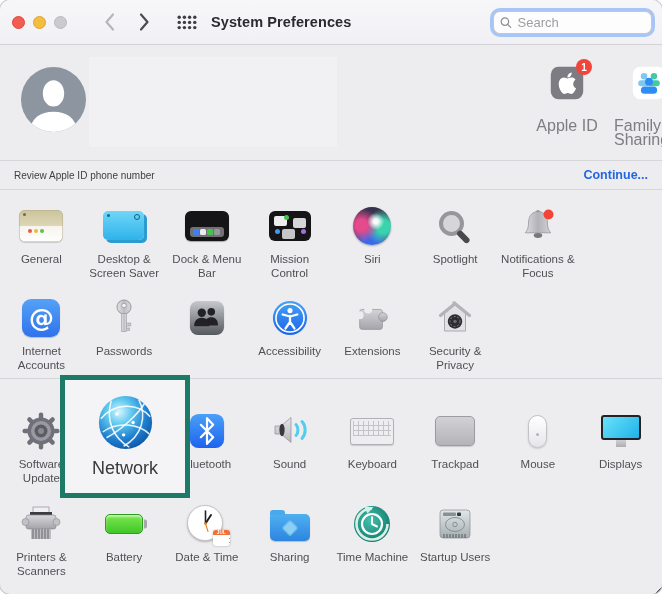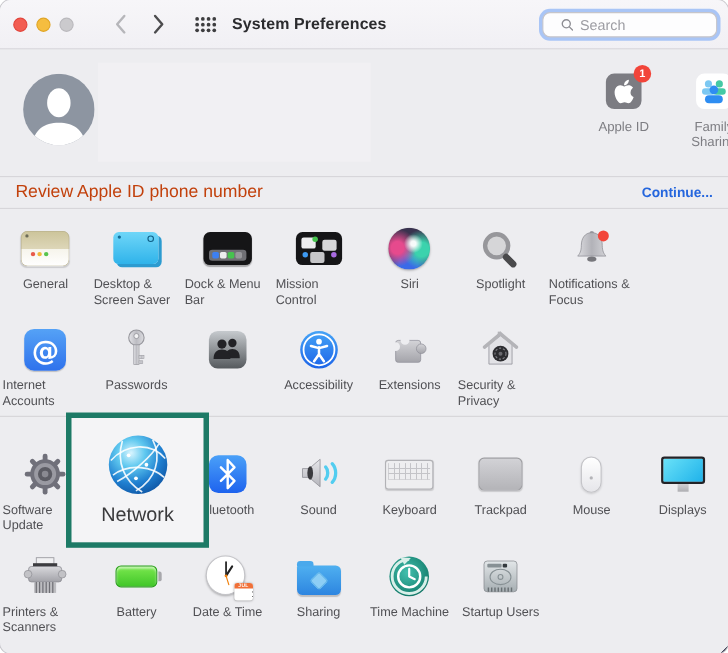--- a/index.html
+++ b/index.html
@@ -12,51 +12,51 @@
   .traffic{display:flex;gap:8px;margin-left:12px;}
   .tl{width:13px;height:13px;border-radius:50%;display:inline-block;}
   .tl.red{background:#f25d52;border:1px solid #e2453c;}
   .tl.yellow{background:#f5bd3f;border:1px solid #e0a526;}
   .tl.gray{background:#cbcacd;border:1px solid #bab9bd;}
   .navbtn{background:none;border:none;padding:0;margin:0;cursor:pointer;display:flex;align-items:center;}
   .navbtn.back{margin-left:36px;}
   .navbtn.fwd{margin-left:22px;}
   .gridbtn{background:none;border:none;padding:0;margin-left:26px;cursor:pointer;display:flex;align-items:center;}
   .wintitle{font-size:14.5px;font-weight:bold;color:#2b2b2e;margin:0 0 0 14px;letter-spacing:.1px;}
-  .search{position:absolute;right:10px;top:11px;width:159px;height:23px;background:#fdfdfe;border:1px solid #c6c5ca;border-radius:7px;box-shadow:0 0 0 3px #a9c5f6;display:flex;align-items:center;padding:0 16px;}
+  .search{position:absolute;right:10px;top:11px;width:159px;height:23px;background:#fdfdfe;border:1px solid #c6c5ca;border-radius:7px;box-shadow:0 0 0 3px #a9c5f6;display:flex;align-items:center;padding:0 6px;}
   .search input{border:none;outline:none;background:transparent;width:100%;font-size:13px;color:#3c3c3e;margin-left:4px;font-family:"Liberation Sans","DejaVu Sans",sans-serif;}
   .search input::placeholder{color:#9d9da3;}
 
   
   .banner{position:relative;height:115px;background:#ededf0;}
   .avatar{position:absolute;left:21px;top:22px;width:65px;height:65px;}
   .redacted{position:absolute;left:89px;top:12px;width:248px;height:90px;background:#f1f0f3;}
   .acct{position:absolute;top:20px;width:70px;display:flex;flex-direction:column;align-items:center;}
   .acct.appleid{right:60px;}
   .acct.family{right:-22px;}
   .acct .iconwrap{position:relative;width:36px;height:36px;}
   .badge{position:absolute;top:-6px;right:-7px;min-width:16px;height:16px;border-radius:8px;background:#f2453a;color:#fff;font-size:10px;font-weight:bold;display:flex;align-items:center;justify-content:center;padding:0 4px;}
-  .acct .alabel{margin-top:7px;font-size:12px;color:#7d7d82;text-align:center;line-height:14px;}
+  .acct .alabel{margin-top:18px;font-size:16px;color:#7d7d82;text-align:left;line-height:14px;}
 
   
   .notice{height:30px;border-top:1px solid #d7d6da;border-bottom:1px solid #d7d6da;display:flex;align-items:center;padding:0 14px;background:#ededf0;}
-  .notice .msg{font-size:16px;color:#c2410c;}
+  .notice .msg{font-size:10px;color:#404040;}
   .notice .act{margin-left:auto;font-size:12.5px;font-weight:bold;color:#2566dd;cursor:pointer;}
 
   
   .grid{position:relative;}
   .prow{display:grid;grid-template-columns:repeat(8,1fr);width:100%;}
   .r1{height:100px;padding-top:13px;}
   .r2{height:88px;padding-top:5px;}
   .sep{height:1px;background:#d5d4d8;width:100%;}
   .r3{height:111px;padding-top:29px;}
   .r4{height:104px;padding-top:11px;}
   .cell{display:flex;flex-direction:column;align-items:center;cursor:pointer;}
   .islot{height:46px;display:flex;align-items:center;justify-content:center;}
-  .plabel{margin-top:4px;font-size:11.5px;line-height:13.5px;color:#505054;text-align:left;max-width:78px;}
+  .plabel{margin-top:4px;font-size:11.5px;line-height:13.5px;color:#505054;text-align:center;max-width:78px;}
 
   
   .hlbox{position:absolute;left:60px;top:375px;width:130px;height:123px;border:5px solid #1d7a66;background:#f4f4f6;z-index:6;display:flex;flex-direction:column;align-items:center;padding-top:14px;}
   .hlbox .hlabel{margin-top:7px;font-size:18px;color:#3a3a3c;}
 
   .corner-mark{position:absolute;right:0;bottom:0;width:7px;height:7px;background:linear-gradient(135deg,transparent 45%,#4a4a5e 45%);z-index:7;}
 
   
   .ig-general{width:44px;height:32px;border-radius:6px;position:relative;background:linear-gradient(180deg,#ccc49a 0%,#ddd6b8 50%,#f6f4eb 50%,#ffffff 100%);box-shadow:inset 0 0 0 .5px #b3ab88,0 1px 1px rgba(0,0,0,.15);}
   .ig-general::before{content:'';position:absolute;left:4px;top:3px;width:3px;height:3px;border-radius:50%;background:#6c6c58;}

